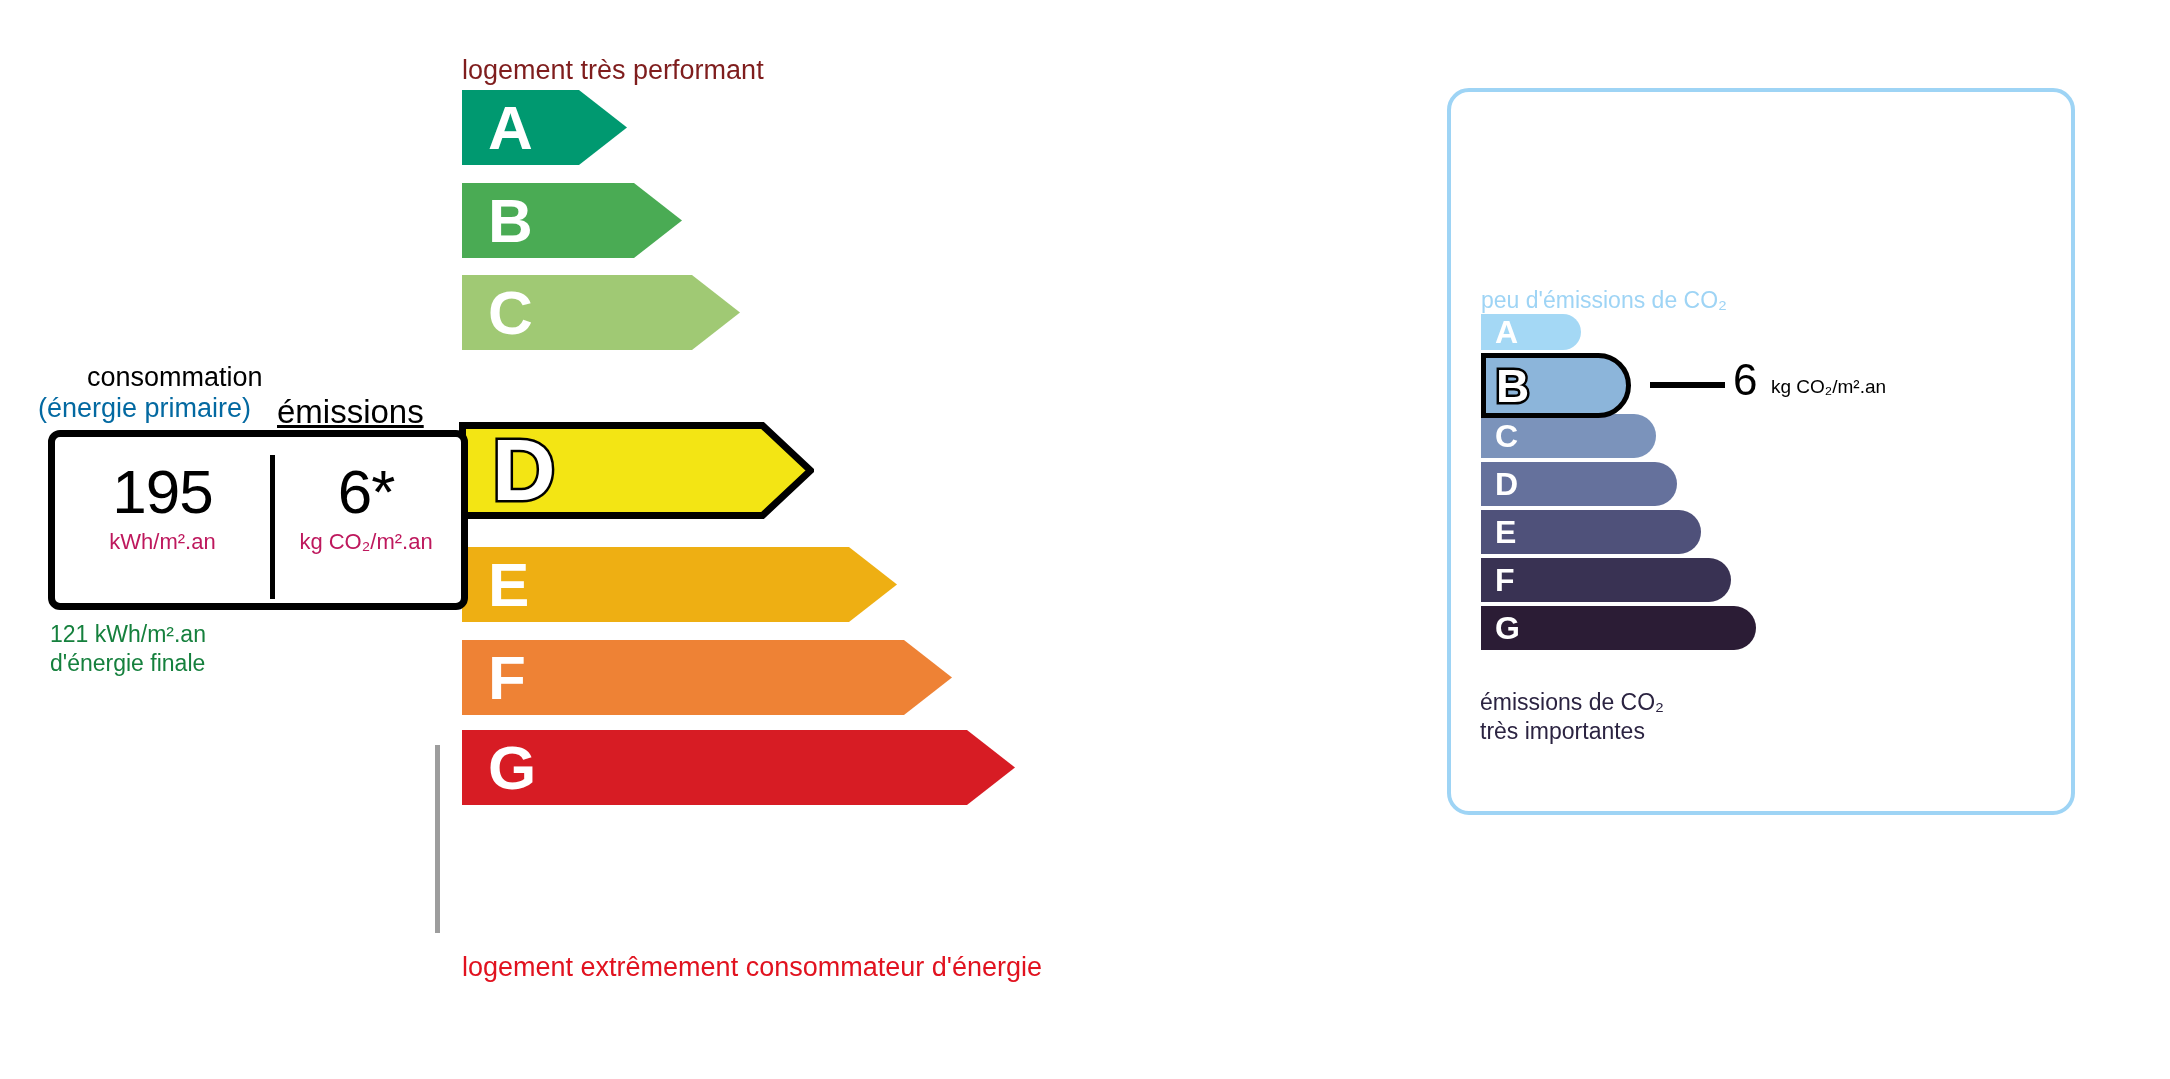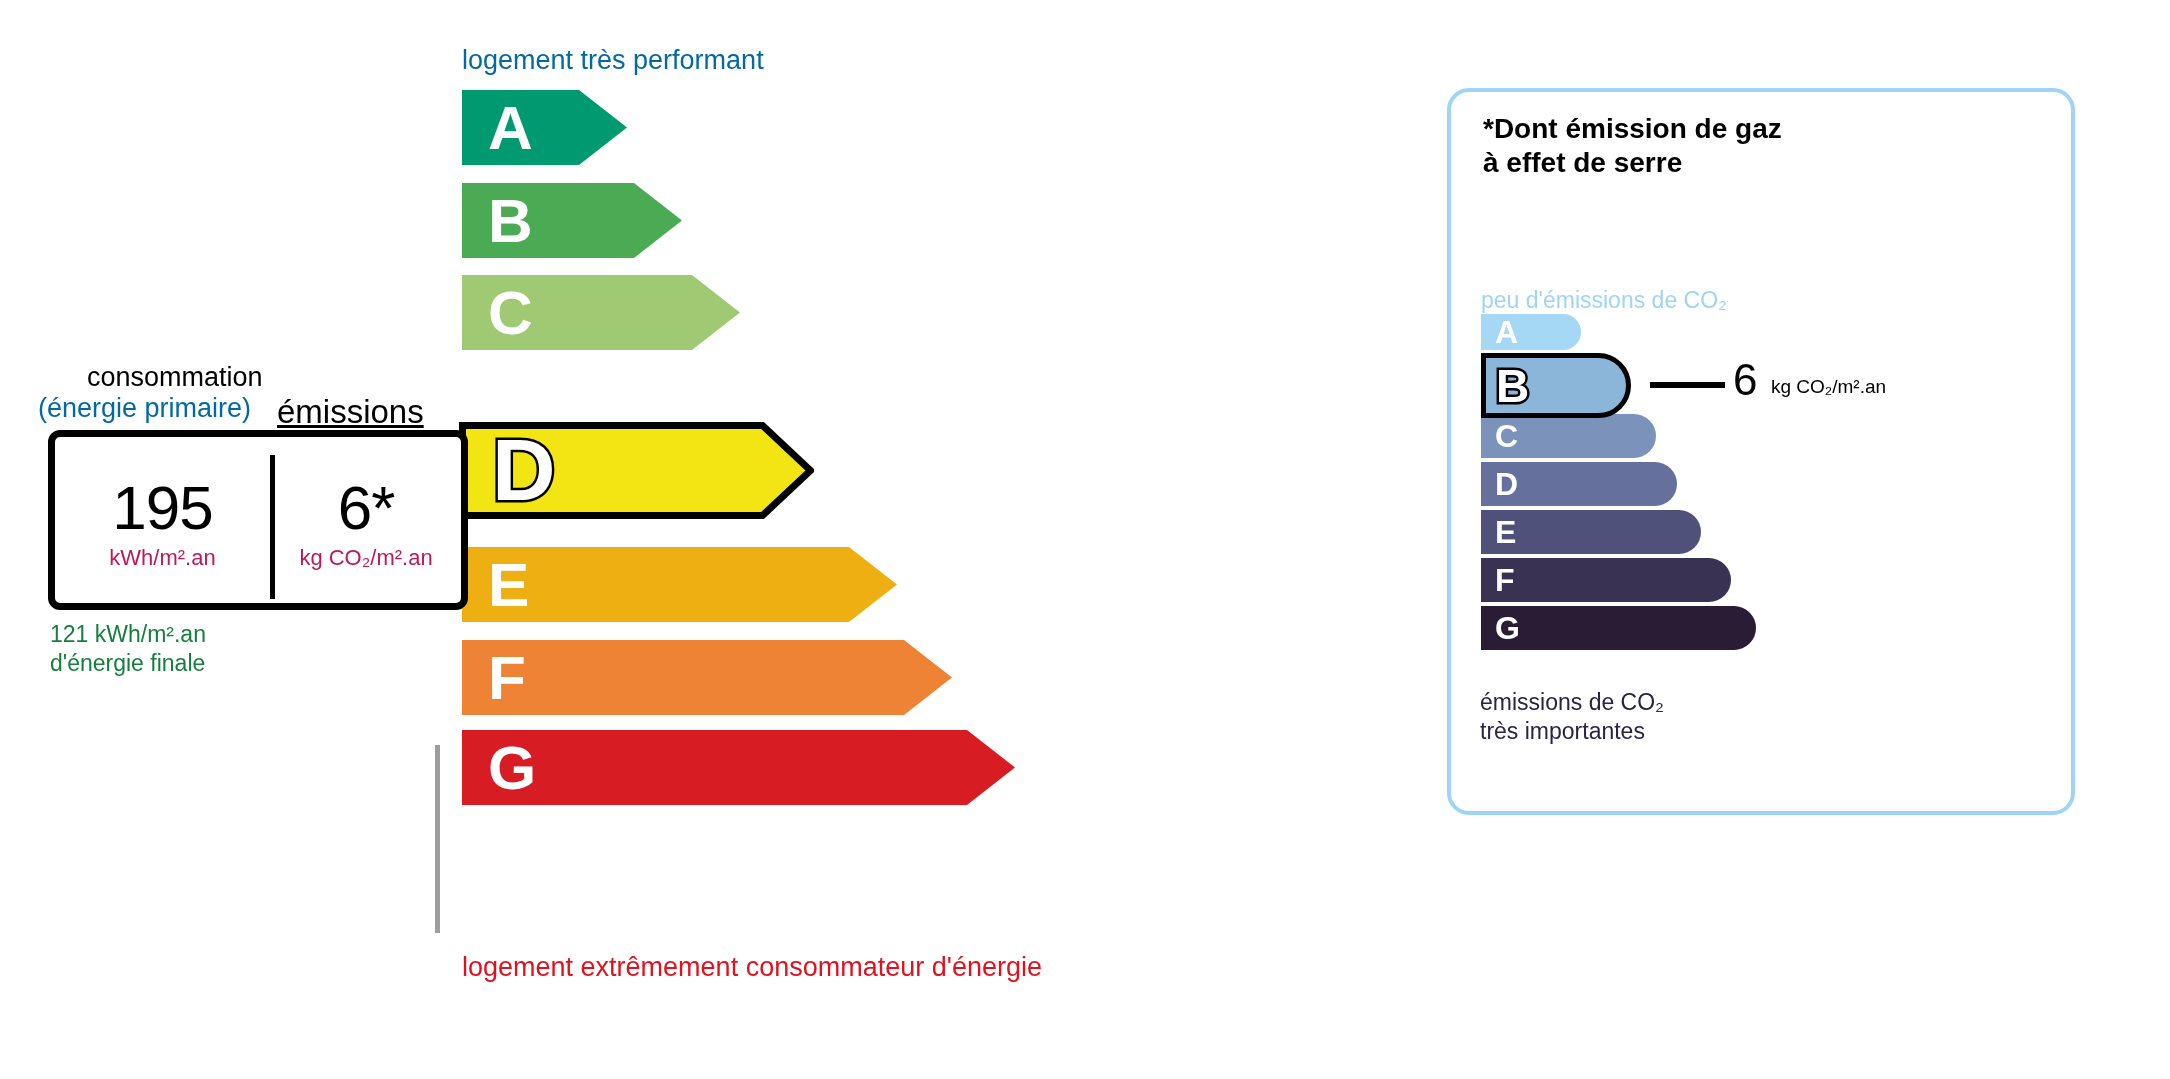--- a/index.html
+++ b/index.html
@@ -17,23 +17,23 @@
 
   
   #energy-panel {
     position: absolute;
     left: 0; top: 0;
     width: 1400px; height: 1079px;
   }
 
   .top-caption {
     position: absolute;
-    left: 462px; top: 45px;
+    left: 462px; top: 55px;
     font-size: 27px;
-    color: #0369a1;
+    color: #7f1d1d;
     white-space: nowrap;
   }
   .bottom-caption {
     position: absolute;
     left: 462px; top: 952px;
     font-size: 27px;
     color: #e1121f;
     white-space: nowrap;
   }
 
@@ -79,21 +79,20 @@
   #value-divider {
     position: absolute;
     left: 215px; top: 18px;
     width: 5px; height: 144px;
     background: #000;
   }
   .value-cell {
     position: absolute;
     top: 18px;
     text-align: center;
-    margin-top: 16px;
   }
   .value-num {
     font-size: 62px;
     font-weight: 400;
     color: #000;
     line-height: 1.18;
     letter-spacing: -1px;
   }
   .value-unit {
     font-size: 22px;
@@ -301,24 +300,20 @@
 
   <div id="label-finale">
     <div>121 kWh/m².an</div>
     <div>d'énergie finale</div>
   </div>
 
   <div id="passoire-bar"></div>
 </div>
 
 <div id="co2-panel">
-  <div id="co2-title">
-    <div>*Dont émission de gaz</div>
-    <div>à effet de serre</div>
-  </div>
 
   <div id="co2-top-caption">peu d'émissions de CO₂</div>
 
   <div id="co2-bars">
       <div class="co2-row" style="top: 222px; width: 100px; height: 36px; background: rgb(164, 216, 245);">
         <div class="co2-letter">A</div>
       </div>
       <div class="co2-row" id="co2-row-B" style="top: 261px; width: 140px; height: 55px; background: rgb(140, 181, 218);">
         <div class="co2-letter">B</div>
       </div>

